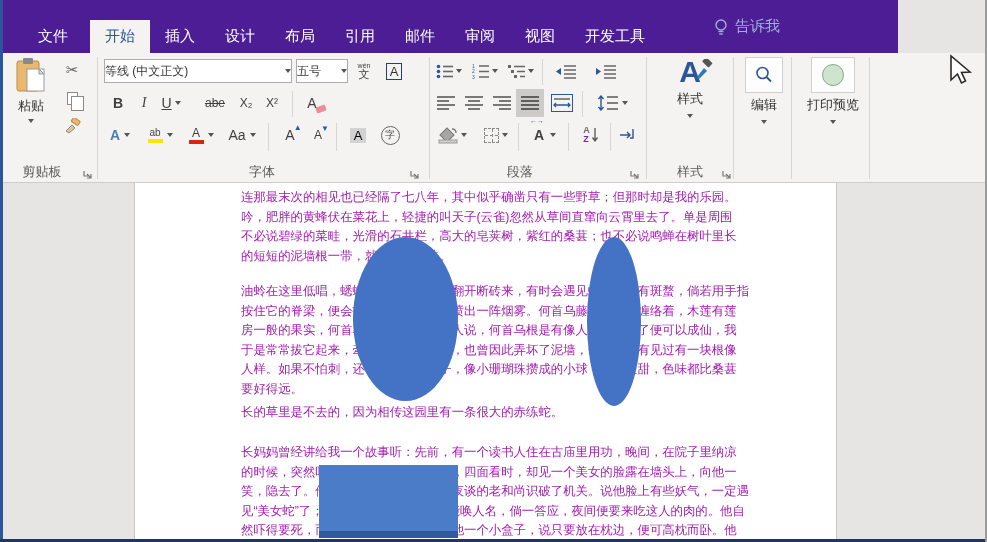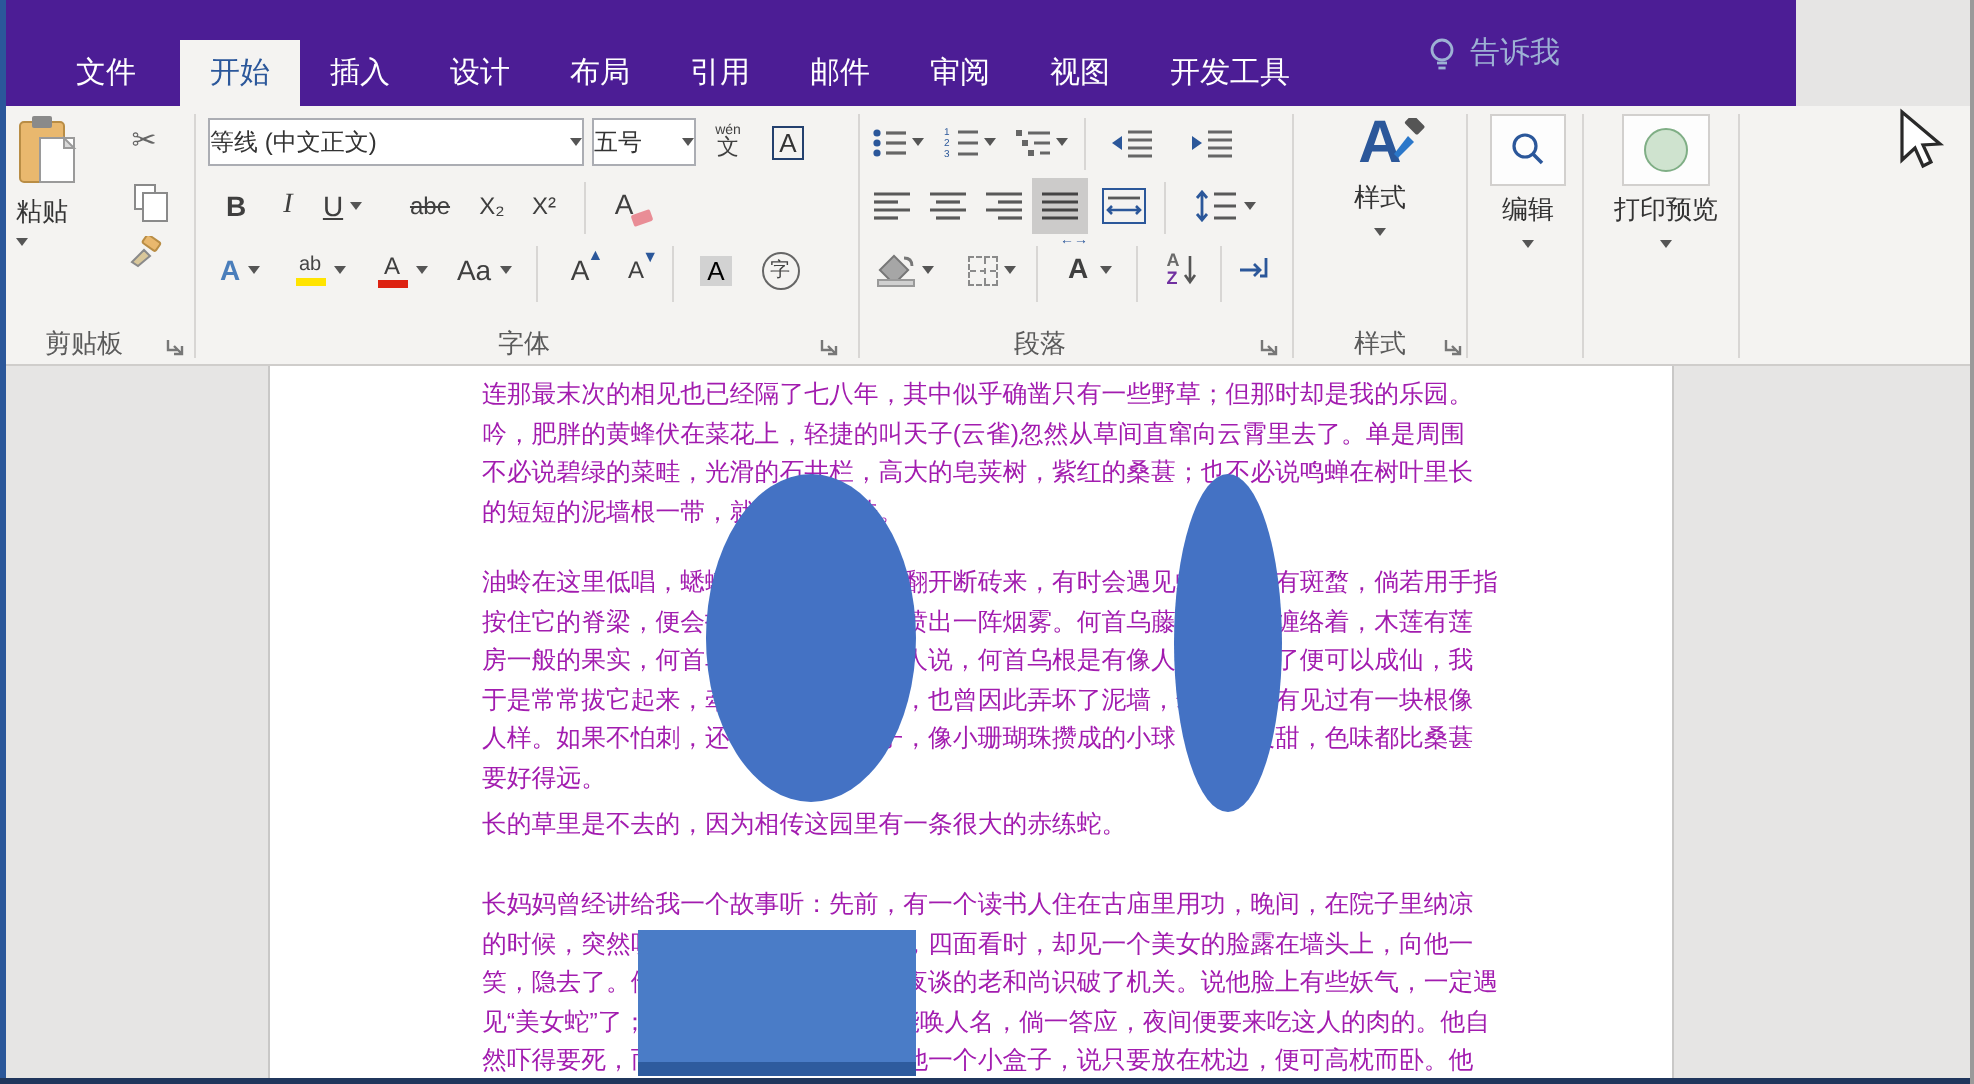--- a/index.html
+++ b/index.html
@@ -27,21 +27,21 @@
             border-bottom:1px solid #cfcdcb; z-index:5; }
   .vsep { position:absolute; top:4px; width:1px; height:122px; background:#d8d6d4; }
   .grplabel { position:absolute; top:110px; font-size:13px; color:#5a5a5a; text-align:center; }
   .launcher { position:absolute; top:113px; width:10px; height:10px; }
   .caret { width:0; height:0; border-left:3.5px solid transparent; border-right:3.5px solid transparent;
            border-top:4px solid #555; display:inline-block; }
   .btn24 { position:absolute; width:24px; height:24px; display:flex; align-items:center; justify-content:center; }
 
   
   .paste { position:absolute; left:8px; top:4px; width:46px; height:102px; display:flex; flex-direction:column;
-           align-items:flex-start; }
+           align-items:center; }
   .paste .lbl { font-size:13px; color:#333; margin-top:4px; }
   .mini-col { position:absolute; left:60px; top:6px; display:flex; flex-direction:column; gap:6px; }
   .mini { width:24px; height:22px; display:flex; align-items:center; justify-content:center; }
   .scis { font-size:15px; color:#666; }
   .copyic { width:11px; height:13px; border:1px solid #8a8a8a; background:#fff; position:relative; }
   .copyic::after { content:""; position:absolute; left:3px; top:3px; width:11px; height:13px;
                    border:1px solid #8a8a8a; background:#fff; }
 
   
   .combo { position:absolute; height:24px; background:#fff; border:1px solid #abadb3; display:flex;

